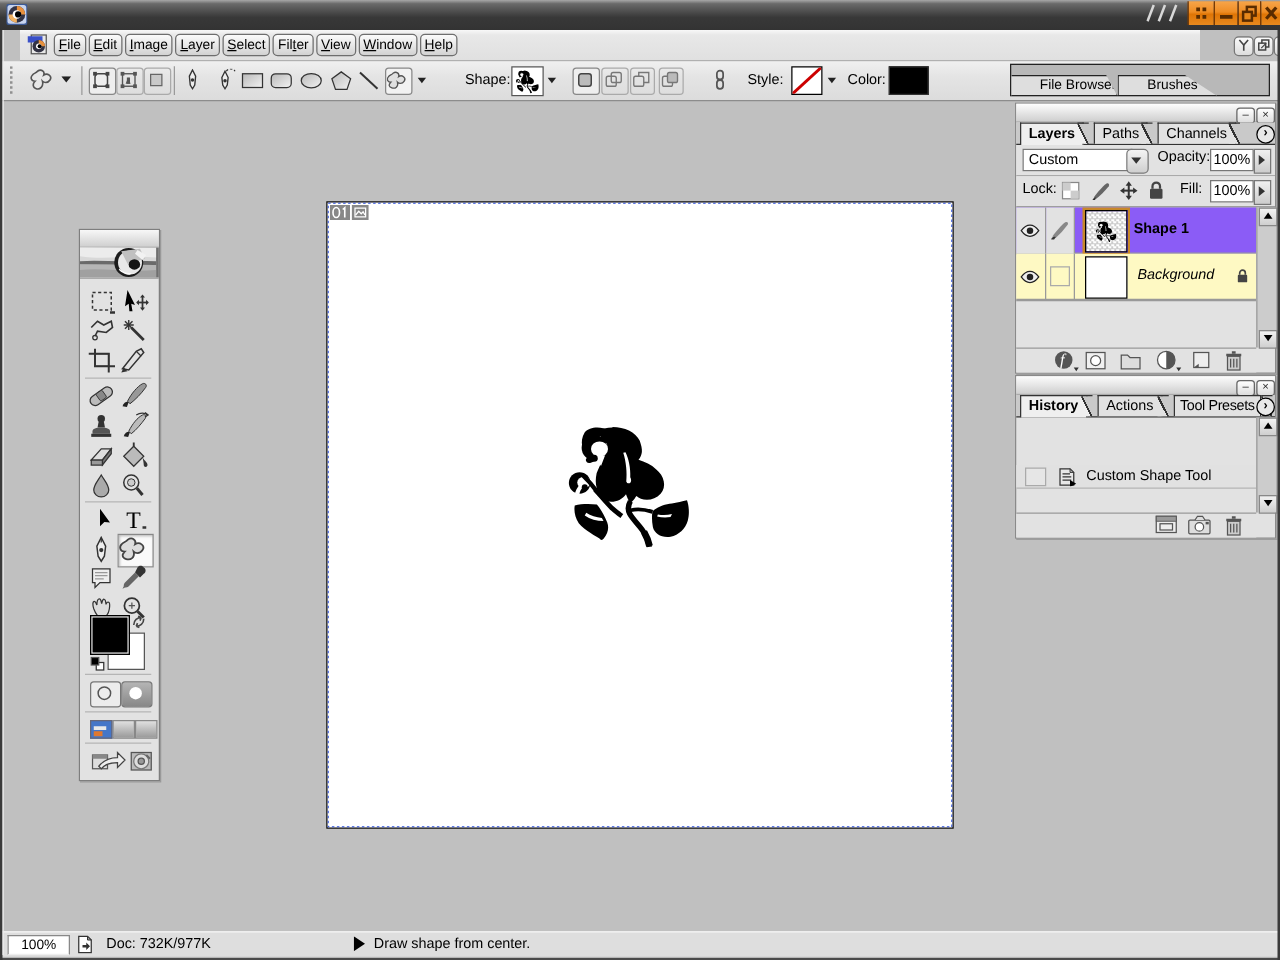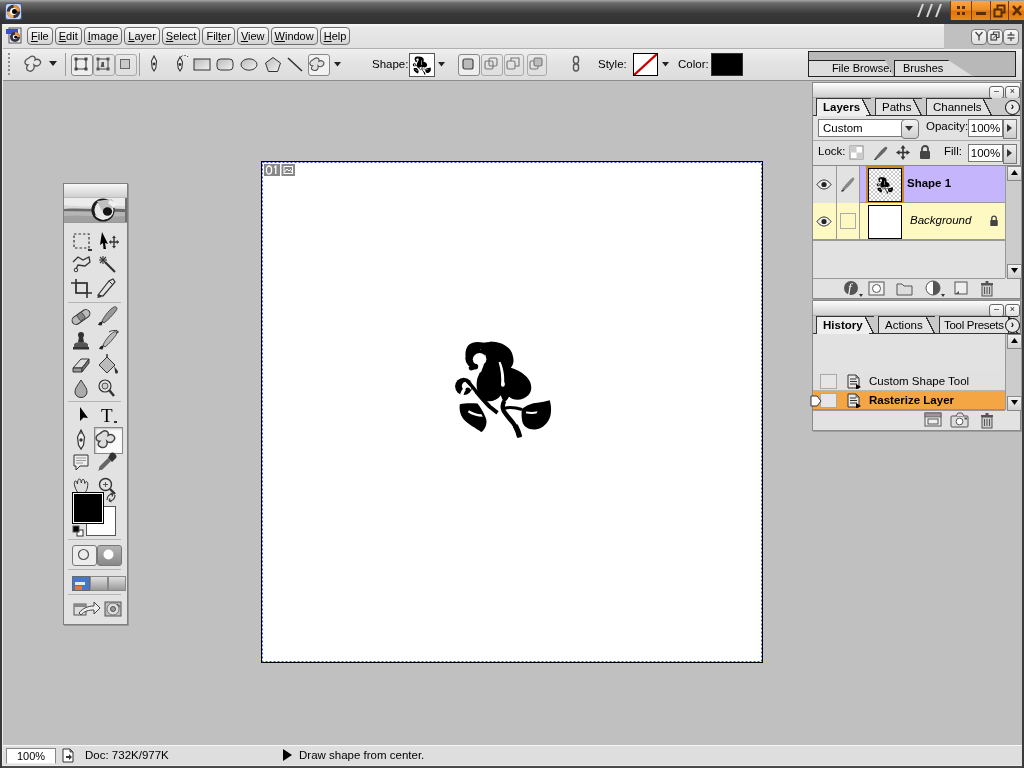--- a/index.html
+++ b/index.html
@@ -6,21 +6,21 @@
 .abs{position:absolute}
 
 #titlebar{position:absolute;left:0;top:0;width:1024px;height:24px;
   background:linear-gradient(#a8a8a8 0,#6a6a6a 3px,#4a4a4a 10px,#383838 14px,#333 24px)}
 #titlepill{position:absolute;left:29px;top:1px;width:304px;height:20px;border-radius:10px;
   background:#2d2d2d;border:1px solid #8f8f8f;border-bottom-color:#555;
   color:#fff;font-weight:bold;font-size:11.5px;line-height:20px;text-align:center;white-space:nowrap}
 .wbtn{position:absolute;top:1px;height:19px;border-left:1px solid #7a3a00;
   background:linear-gradient(#f7a54a 0,#ef8d24 45%,#df7505 55%,#e88a1f 100%)}
 
-#menubar{position:absolute;left:0;top:24px;width:944px;height:24px;
+#menubar{position:absolute;left:16px;top:24px;width:944px;height:24px;
   background:linear-gradient(#f8f8f8 0,#e8e8e8 4px,#e0e0e0 100%);border-bottom:1px solid #b0b0b0}
 .mbtn{display:inline-block;height:16px;margin:0 1px;padding:0 3px;border:1px solid #6e6e6e;border-radius:4px;
   background:linear-gradient(#fbfbfb 0,#e8e8e8 50%,#d2d2d2 100%);
   font-size:11px;line-height:16px;color:#000;vertical-align:top}
 .mbtn u{text-decoration:underline}
 .mdibtn{position:absolute;top:5px;width:14px;height:14px;border:1px solid #777;border-radius:4px;
   background:linear-gradient(#fafafa,#ddd);color:#333;font-size:10px;line-height:13px;text-align:center}
 
 #optionsbar{position:absolute;left:0;top:49px;width:1024px;height:31px;
   background:linear-gradient(#f0f0f0 0,#e4e4e4 40%,#dcdcdc 100%);border-bottom:1px solid #8c8c8c}
@@ -298,21 +298,21 @@
         </svg>
   </div>
   <svg class="abs" style="left:662px;top:13px" width="8" height="6">
         <path d="M0 0 L7 0 L3.5 4.5 Z" fill="#222"></path>
       </svg>
   <div class="olabel" style="left:678px;top:9px">Color:</div>
   <div class="abs" style="left:711px;top:4px;width:30px;height:21px;background:#000;border:1px solid #333"></div>
 
   <div class="abs" style="left:808px;top:2px;width:206px;height:24px;border:1px solid #222;background:#b8b8b8">
     <div class="abs" style="left:0;top:8px;width:84px;height:15px;background:#dedede;border:1px solid #222;border-left:none;font-size:11px;line-height:15px;text-align:right;clip-path:polygon(0 0,76px 0,100% 100%,0 100%)">File Browser</div>
-    <div class="abs" style="left:85px;top:8px;width:70px;height:15px;background:#dedede;border:1px solid #222;font-size:11px;line-height:15px;text-align:left;padding-left:8px;clip-path:polygon(0 0,54px 0,100% 100%,0 100%)">Brushes</div>
+    <div class="abs" style="left:85px;top:8px;width:70px;height:15px;background:#dedede;border:1px solid #222;font-size:11px;line-height:15px;text-align:center;padding-left:8px;clip-path:polygon(0 0,54px 0,100% 100%,0 100%)">Brushes</div>
   </div>
 </div>
 
 <div id="canvas">
   <svg class="abs" style="left:0;top:0" width="500" height="500">
         <rect x="0.5" y="0.5" width="499" height="499" fill="none" stroke="#2d50e0" stroke-width="1" stroke-dasharray="2 2"></rect>
       </svg>
   <svg class="abs" style="left:2px;top:2px" width="31" height="12">
     <rect x="0" y="0" width="16" height="12" fill="#888"></rect>
     <rect x="17.5" y="0" width="13.5" height="12" fill="#888"></rect>
@@ -622,21 +622,21 @@
           </g>
     </svg>
     <div class="abs" style="left:131px;top:4px;font-size:11.5px">Fill:</div>
     <div class="abs" style="left:155px;top:3px;width:33px;height:16px;background:#fff;border:1px solid #777;font-size:11.5px;line-height:16px;text-align:center">100%</div>
     <div class="abs" style="left:190px;top:3px;width:12px;height:18px;border:1px solid #777;background:linear-gradient(#f0f0f0,#ccc)">
       <svg width="10" height="16">
             <path d="M3 4 L8 8 L3 12 Z" fill="#333"></path>
           </svg></div>
   </div>
 
-  <div class="abs" style="left:0;top:83px;width:192px;height:37px;background:#c4b5fd;border-bottom:1px solid #999;box-sizing:border-box">
+  <div class="abs" style="left:0;top:83px;width:192px;height:37px;background:#8b5cf6;border-bottom:1px solid #999;box-sizing:border-box">
     <div class="abs" style="left:0;top:0;width:23px;height:37px;background:#e2e2e2;border-right:1px solid #999;border-bottom:1px solid #999">
       <svg width="16" height="11" viewBox="0 0 16 11" style="margin:13px 0 0 3px">
             <path d="M1 5.5 C3.5 2 6 1 8 1 C10 1 12.5 2 15 5.5 C12.5 9 10 10 8 10 C6 10 3.5 9 1 5.5 Z" fill="#eee" stroke="#222"></path>
             <circle cx="8" cy="5.5" r="2.6" fill="#222"></circle>
           </svg>
     </div>
     <div class="abs" style="left:24px;top:0;width:22px;height:37px;background:#e2e2e2;border-right:1px solid #999;border-bottom:1px solid #999">
       <svg width="16" height="16" viewBox="0 0 17 17" style="margin:10px 0 0 3px">
             <path d="M2 14 C5 10 10 4 13 2 C14.5 1 16 2.5 15 4 C12 8 8 12.5 5 15 Z" fill="#888"></path>
             <path d="M1 16.5 C1.5 14.5 3 13.8 5 14.5 L3.5 16.5 Z" fill="#333"></path>
@@ -736,37 +736,20 @@
           <path d="M9 1 L9 4 L12 4 Z" fill="#aaa" stroke="#333" stroke-width=".7"></path>
           <g stroke="#333">
             <line x1="3" y1="5" x2="9" y2="5"></line>
             <line x1="3" y1="7.5" x2="10" y2="7.5"></line>
             <line x1="3" y1="10" x2="10" y2="10"></line>
           </g>
           <path d="M9 10 L14 13 L9 15.5 Z" fill="#000"></path>
         </svg>
         <span class="htext">Custom Shape Tool</span>
       </div>
-  <div class="hrow hsel" style="top:90px">
-        <span class="hwell"></span>
-        <svg class="hicon" width="14" height="15" viewBox="0 0 14 15">
-          <path d="M1 1 L9 1 L12 4 L12 14 L1 14 Z" fill="#e8e8e8" stroke="#333"></path>
-          <path d="M9 1 L9 4 L12 4 Z" fill="#aaa" stroke="#333" stroke-width=".7"></path>
-          <g stroke="#333">
-            <line x1="3" y1="5" x2="9" y2="5"></line>
-            <line x1="3" y1="7.5" x2="10" y2="7.5"></line>
-            <line x1="3" y1="10" x2="10" y2="10"></line>
-          </g>
-          <path d="M9 10 L14 13 L9 15.5 Z" fill="#000"></path>
-        </svg>
-        <span class="htext" style="font-weight:bold">Rasterize Layer</span>
-    <svg class="abs" style="left:-3px;top:4px" width="12" height="12" viewBox="0 0 12 12">
-          <path d="M1 1 L7 1 L11 6 L7 11 L1 11 Z" fill="#fff" stroke="#333"></path>
-        </svg>
-  </div>
   <div class="sb" style="left:192px;top:33px;height:76px">
     <div class="sbtn" style="top:0"><svg width="11" height="11">
             <path d="M5.5 3 L9 8 L2 8 Z" fill="#000"></path>
           </svg></div>
     <div class="sbtn" style="top:62px"><svg width="11" height="11">
             <path d="M5.5 8 L9 3 L2 3 Z" fill="#000"></path>
           </svg></div>
   </div>
   <div class="abs" style="left:0;top:109px;width:192px;height:19px;background:#e2e2e2;border-top:1px solid #999">
     <svg width="190" height="19" viewBox="0 0 190 19">

